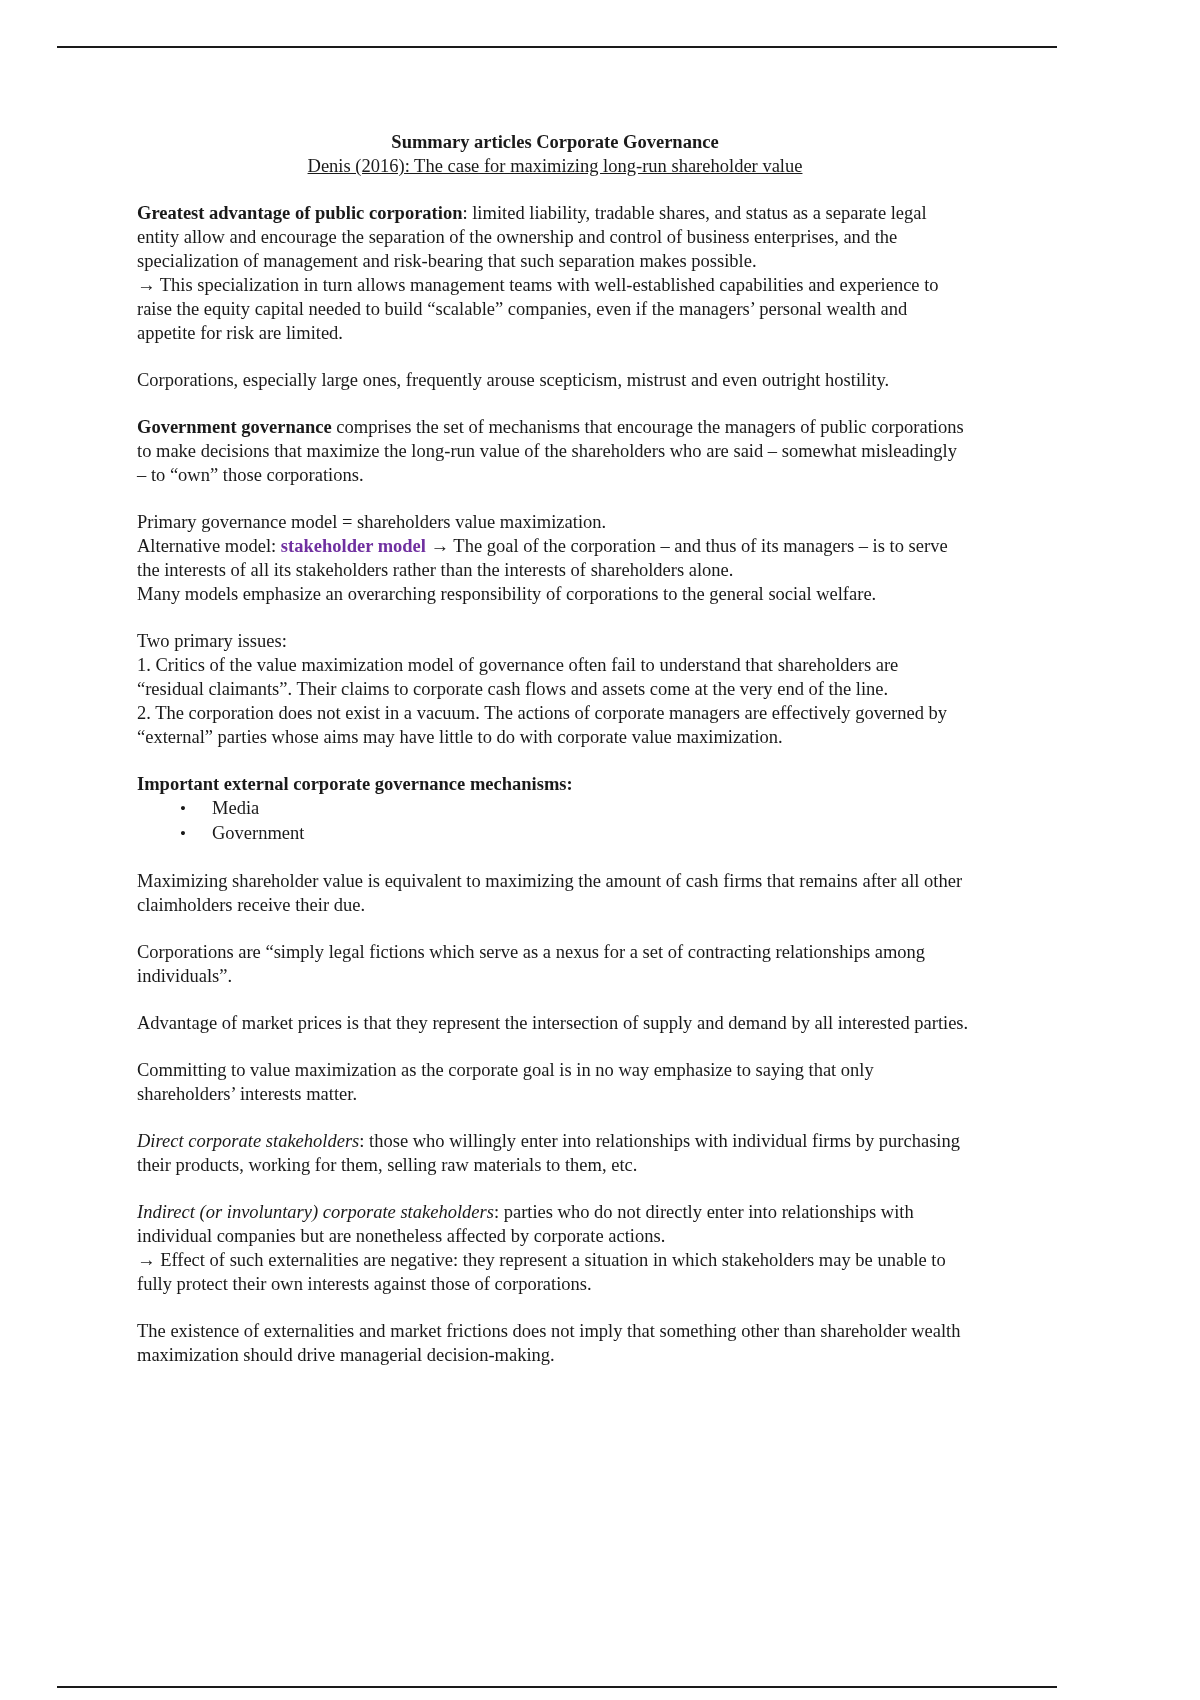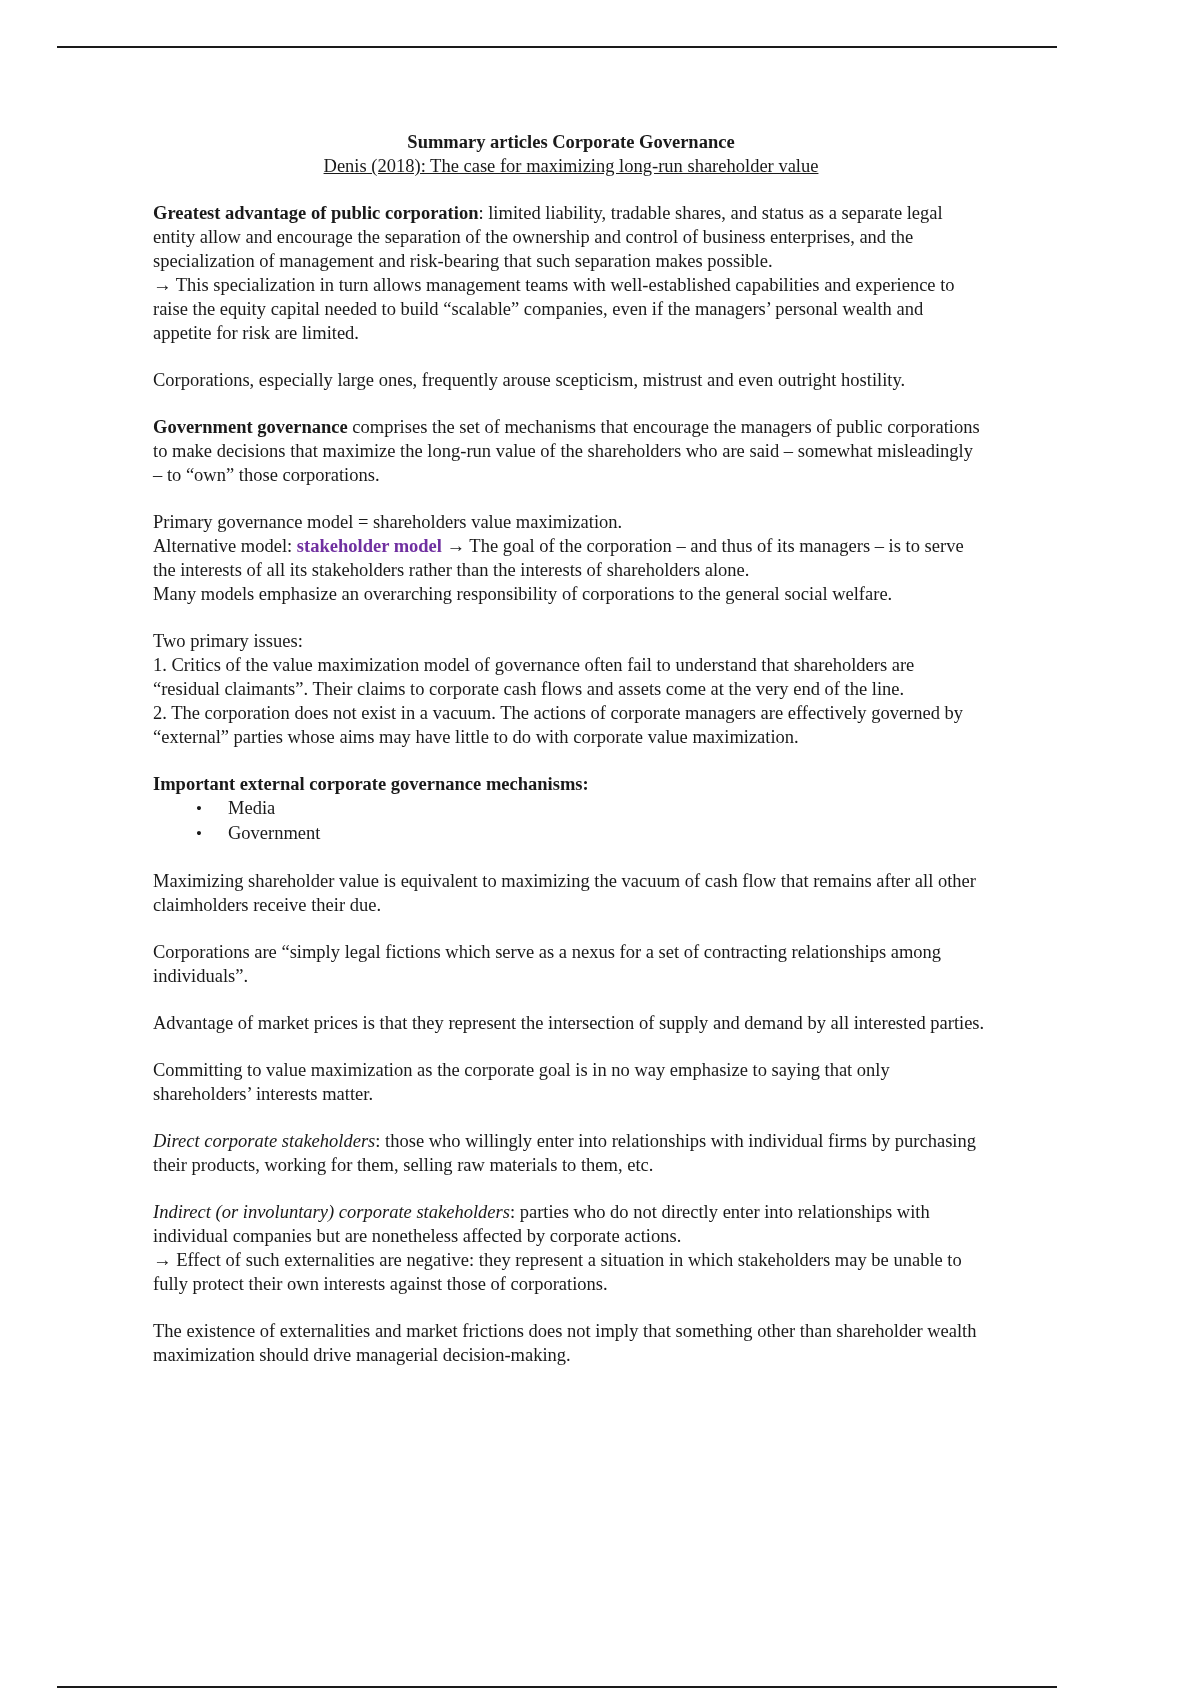--- a/index.html
+++ b/index.html
@@ -20,21 +20,21 @@
     position: absolute;
     left: 57px;
     width: 1000px;
     height: 2px;
     background: #1a1a1a;
   }
   .rule-top { top: 46px; }
   .rule-bottom { top: 1686px; }
   .doc-content {
     position: absolute;
-    left: 153px;
+    left: 137px;
     top: 130px;
     width: 836px;
     font-size: 18.5px;
     line-height: 24px;
     text-align: left;
   }
   .doc-title {
     text-align: center;
     font-weight: bold;
     margin: 0;
@@ -71,33 +71,33 @@
 </style>
 </head>
 <body>
 
 <div class="page">
   <div class="rule rule-top"></div>
   <div class="rule rule-bottom"></div>
 
   <div class="doc-content">
     <p class="doc-title">Summary articles Corporate Governance</p>
-    <p class="doc-subtitle">Denis (2018): The case for maximizing long-run shareholder value</p>
+    <p class="doc-subtitle">Denis (2016): The case for maximizing long-run shareholder value</p>
     <div id="doc-blocks">
         <p class="para"><span class="bold">Greatest advantage of public corporation</span><span>: limited liability, tradable shares, and status as a separate legal entity allow and encourage the separation of the ownership and control of business enterprises, and the specialization of management and risk-bearing that such separation makes possible.</span><br><span>→ This specialization in turn allows management teams with well-established capabilities and experience to raise the equity capital needed to build “scalable” companies, even if the managers’ personal wealth and appetite for risk are limited.</span></p>
         <p class="para"><span>Corporations, especially large ones, frequently arouse scepticism, mistrust and even outright hostility.</span></p>
         <p class="para"><span class="bold">Government governance</span><span> comprises the set of mechanisms that encourage the managers of public corporations to make decisions that maximize the long-run value of the shareholders who are said – somewhat misleadingly – to “own” those corporations.</span></p>
         <p class="para"><span>Primary governance model = shareholders value maximization.</span><br><span>Alternative model: </span><span class="accent" style="color: rgb(112, 48, 160);">stakeholder model</span><span> → The goal of the corporation – and thus of its managers – is to serve the interests of all its stakeholders rather than the interests of shareholders alone.</span><br><span>Many models emphasize an overarching responsibility of corporations to the general social welfare.</span></p>
         <p class="para"><span>Two primary issues:</span><br><span>1. Critics of the value maximization model of governance often fail to understand that shareholders are “residual claimants”. Their claims to corporate cash flows and assets come at the very end of the line.</span><br><span>2. The corporation does not exist in a vacuum. The actions of corporate managers are effectively governed by “external” parties whose aims may have little to do with corporate value maximization.</span></p>
         <p class="para has-list"><span>Important external corporate governance mechanisms:</span></p>
         <ul class="bullet-list">
           <li>Media</li>
           <li>Government</li>
         </ul>
-        <p class="para"><span>Maximizing shareholder value is equivalent to maximizing the vacuum of cash flow that remains after all other claimholders receive their due.</span></p>
+        <p class="para"><span>Maximizing shareholder value is equivalent to maximizing the amount of cash firms that remains after all other claimholders receive their due.</span></p>
         <p class="para"><span>Corporations are “simply legal fictions which serve as a nexus for a set of contracting relationships among individuals”.</span></p>
         <p class="para"><span>Advantage of market prices is that they represent the intersection of supply and demand by all interested parties.</span></p>
         <p class="para"><span>Committing to value maximization as the corporate goal is in no way emphasize to saying that only shareholders’ interests matter.</span></p>
         <p class="para"><span class="italic">Direct corporate stakeholders</span><span>: those who willingly enter into relationships with individual firms by purchasing their products, working for them, selling raw materials to them, etc.</span></p>
         <p class="para"><span class="italic">Indirect (or involuntary) corporate stakeholders</span><span>: parties who do not directly enter into relationships with individual companies but are nonetheless affected by corporate actions.</span><br><span>→ Effect of such externalities are negative: they represent a situation in which stakeholders may be unable to fully protect their own interests against those of corporations.</span></p>
         <p class="para"><span>The existence of externalities and market frictions does not imply that something other than shareholder wealth maximization should drive managerial decision-making.</span></p>
       </div>
   </div>
 </div>
 

